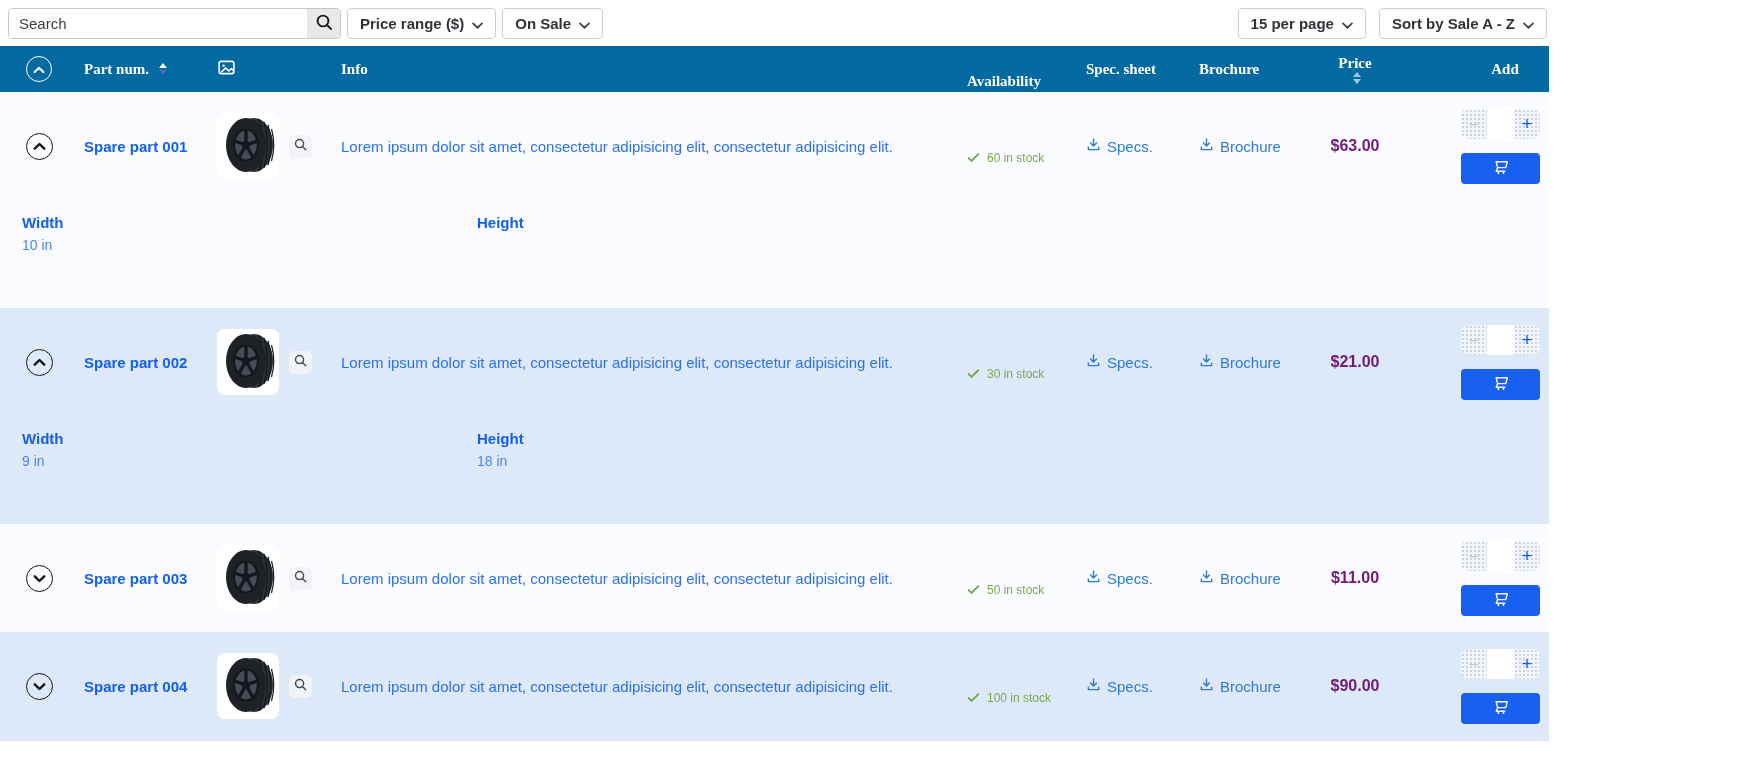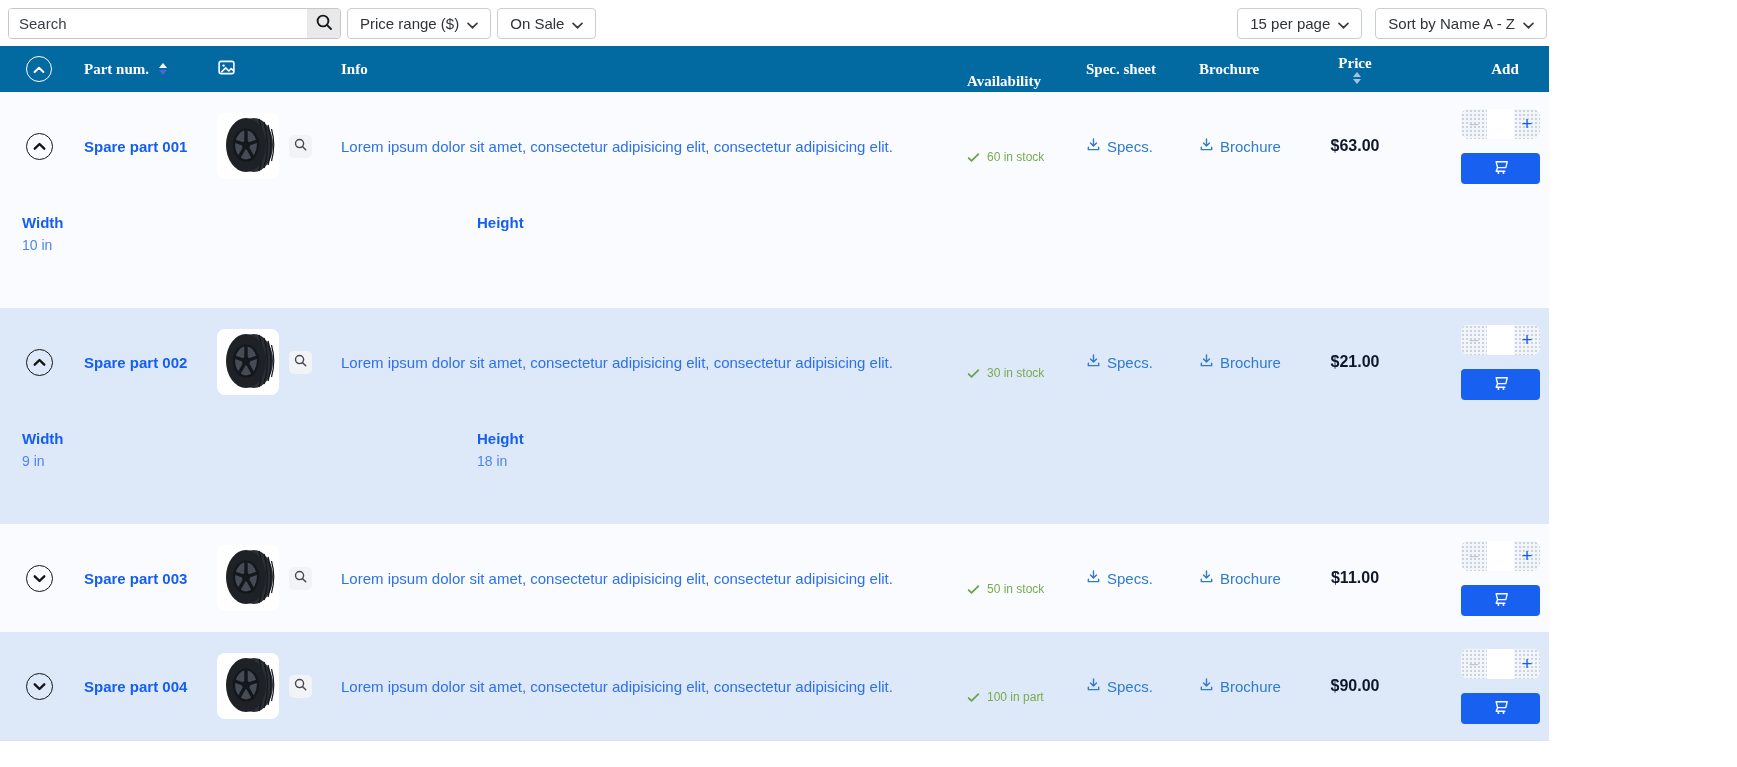--- a/index.html
+++ b/index.html
@@ -10,32 +10,32 @@
     color:#2f3338; font-size:15px;
   }
   .page { width:1440px; }
 
   
   .toolbar { width:1549px; height:46px; display:flex; align-items:center; padding:8px 0 8px 8px; }
   .search-box { display:flex; width:333px; height:31px; border:1px solid #c6c6c6; border-radius:4px; overflow:hidden; background:#fff; }
   .search-box input { flex:1; border:none; outline:none; padding:0 10px; font:15px "Liberation Sans",sans-serif; color:#2f3338; background:#fff; }
   .search-box input::placeholder { color:#3a3f45; opacity:1; }
   .search-btn { width:33px; background:#e9e9e9; border:none; display:flex; align-items:center; justify-content:center; cursor:pointer; }
-  .dd { height:31px; margin-left:6px; display:inline-flex; align-items:center; gap:8px; padding:0 12px; border:1px solid #c9ced4; border-radius:4px; background:#fff; font-size:15px; color:#2f3338; cursor:pointer; }
+  .dd { height:31px; margin-left:6px; display:inline-flex; align-items:center; gap:8px; padding:0 12px; border:1px solid #c9ced4; border-radius:4px; background:#fff; font-size:15px; color:#2f3338; cursor:pointer;font-weight:bold; }
   .toolbar-right { margin-left:auto; display:flex; gap:7px; padding-right:2px; }
 
   
   .tbl { width:1549px; }
   .grid-row { display:grid; grid-template-columns:65px 145px 120px 1fr 125px 100px 125px 110px 155px; width:1549px; }
   .thead { background:#0369a1; color:#fff; height:46px; align-items:center; font-weight:bold; font-size:15px;font-family:Liberation Serif, serif; }
   .c-exp  { display:flex; align-items:center; padding-left:26px; }
   .c-part { padding-left:19px; display:flex; align-items:center; gap:6px; }
   .c-img  { padding-left:7px;  display:flex; align-items:center; gap:10px; }
   .c-info { padding-left:11px; display:flex; align-items:center; }
-  .c-avail{ padding-left:33px; display:flex; align-items:flex-start; gap:7px;margin-top:24px; }
+  .c-avail{ padding-left:33px; display:flex; align-items:center; gap:7px;margin-top:24px; }
   .c-spec { padding-left:27px; display:flex; align-items:center; }
   .c-broch{ padding-left:40px; display:flex; align-items:center; }
   .c-price{ padding-left:32px; display:flex; align-items:center;flex-direction:column; }
   .c-add  { padding-left:67px; display:flex; flex-direction:column; justify-content:center; }
 
   .sort-arrows { display:inline-flex; flex-direction:column; gap:2px; margin-left:4px; }
   .tri-up   { width:0; height:0; border-left:4.5px solid transparent; border-right:4.5px solid transparent; border-bottom:5px solid #fff; }
   .tri-down { width:0; height:0; border-left:4.5px solid transparent; border-right:4.5px solid transparent; border-top:5px solid #4f66d8; }
   .sort-arrows.inactive .tri-up   { border-bottom-color:rgba(255,255,255,.62); }
   .sort-arrows.inactive .tri-down { border-top-color:rgba(255,255,255,.62); }
@@ -49,21 +49,21 @@
   .expander svg { display:block; }
   .expander.down svg { transform:rotate(180deg); }
   .hdr-expander { width:26px; height:26px; border-radius:50%; border:1.6px solid #fff; background:transparent; display:flex; align-items:center; justify-content:center; cursor:pointer; }
 
   .part-name { color:#145ff0; font-weight:bold; font-size:15px; text-decoration:none; cursor:pointer; }
   .thumb-card { width:62px; height:66px; background:#fff; border-radius:8px; display:flex; align-items:center; justify-content:center; }
   .zoom-chip { width:23px; height:23px; border-radius:5px; background:#f1f3f7; border:none; display:flex; align-items:center; justify-content:center; cursor:pointer; }
   .info-text { color:#2e71ea; font-size:15px; }
   .stock-text { color:#79ab50; font-size:12px; }
   .dl-link { display:inline-flex; align-items:center; gap:6px; color:#2f7bd0; font-size:15px; text-decoration:none; cursor:pointer; }
-  .price-val { color:#0f172a; font-weight:bold; font-size:16px; }
+  .price-val { color:#701a75; font-weight:bold; font-size:16px; }
 
   .stepper { width:79px; height:30px; display:flex; border-radius:8px; overflow:hidden; background:#fff; box-shadow:0 0 0 1px #eef1f5 inset; }
   .step-cap { width:26px; display:flex; align-items:center; justify-content:center; border:none; cursor:pointer;
               background-color:#f2f5f9; background-image:radial-gradient(circle,#ccd3de .8px,transparent .9px); background-size:4px 4px; }
   .step-minus { color:#bcc6d4; font-size:16px; }
   .step-plus  { color:#145ff0; font-size:19px; }
   .qty-input { width:27px; border:none; outline:none; background:#fff; text-align:center; font:14px "Liberation Sans",sans-serif; }
   .cart-btn { width:79px; height:31px; margin-top:14px; border:none; border-radius:4px; background:#1760f0; display:flex; align-items:center; justify-content:center; cursor:pointer; }
 
   .row-details { display:flex; padding:14px 0 55px 22px; }
@@ -107,21 +107,21 @@
     <div class="toolbar-right">
       <button class="dd">
         <span>15 per page</span>
         <span>
           <svg width="11" height="7" viewBox="0 0 11 7" fill="none" stroke="#3b4046" stroke-width="1.7" stroke-linecap="round">
               <path d="M1 1.3l4.5 4.4L10 1.3"></path>
             </svg>
         </span>
       </button>
       <button class="dd">
-        <span>Sort by Name A - Z</span>
+        <span>Sort by Sale A - Z</span>
         <span>
           <svg width="11" height="7" viewBox="0 0 11 7" fill="none" stroke="#3b4046" stroke-width="1.7" stroke-linecap="round">
               <path d="M1 1.3l4.5 4.4L10 1.3"></path>
             </svg>
         </span>
       </button>
     </div>
   </div>
 
   <div class="tbl">
@@ -551,21 +551,21 @@
       </div>
       <div class="c-info">
         <span class="info-text">Lorem ipsum dolor sit amet, consectetur adipisicing elit, consectetur adipisicing elit.</span>
       </div>
       <div class="c-avail">
         <span>
           <svg width="13" height="13" viewBox="0 0 14 14" fill="none" stroke="#6aa446" stroke-width="1.9" stroke-linecap="round" stroke-linejoin="round">
                   <path d="M1.8 7.6l3.1 3.1L12.2 3.4"></path>
                 </svg>
         </span>
-        <span class="stock-text">100 in part</span>
+        <span class="stock-text">100 in stock</span>
       </div>
       <div class="c-spec">
         <a class="dl-link">
           <span>
             <svg width="15" height="15" viewBox="0 0 16 16" fill="none" stroke="#2f7bd0" stroke-width="1.5" stroke-linecap="round" stroke-linejoin="round">
               <path d="M8 2v7.2M4.8 6.4L8 9.6l3.2-3.2"></path>
                     <path d="M2.5 10.8v2.7h11v-2.7"></path>
             </svg>
           </span>
           <span>Specs.</span>

